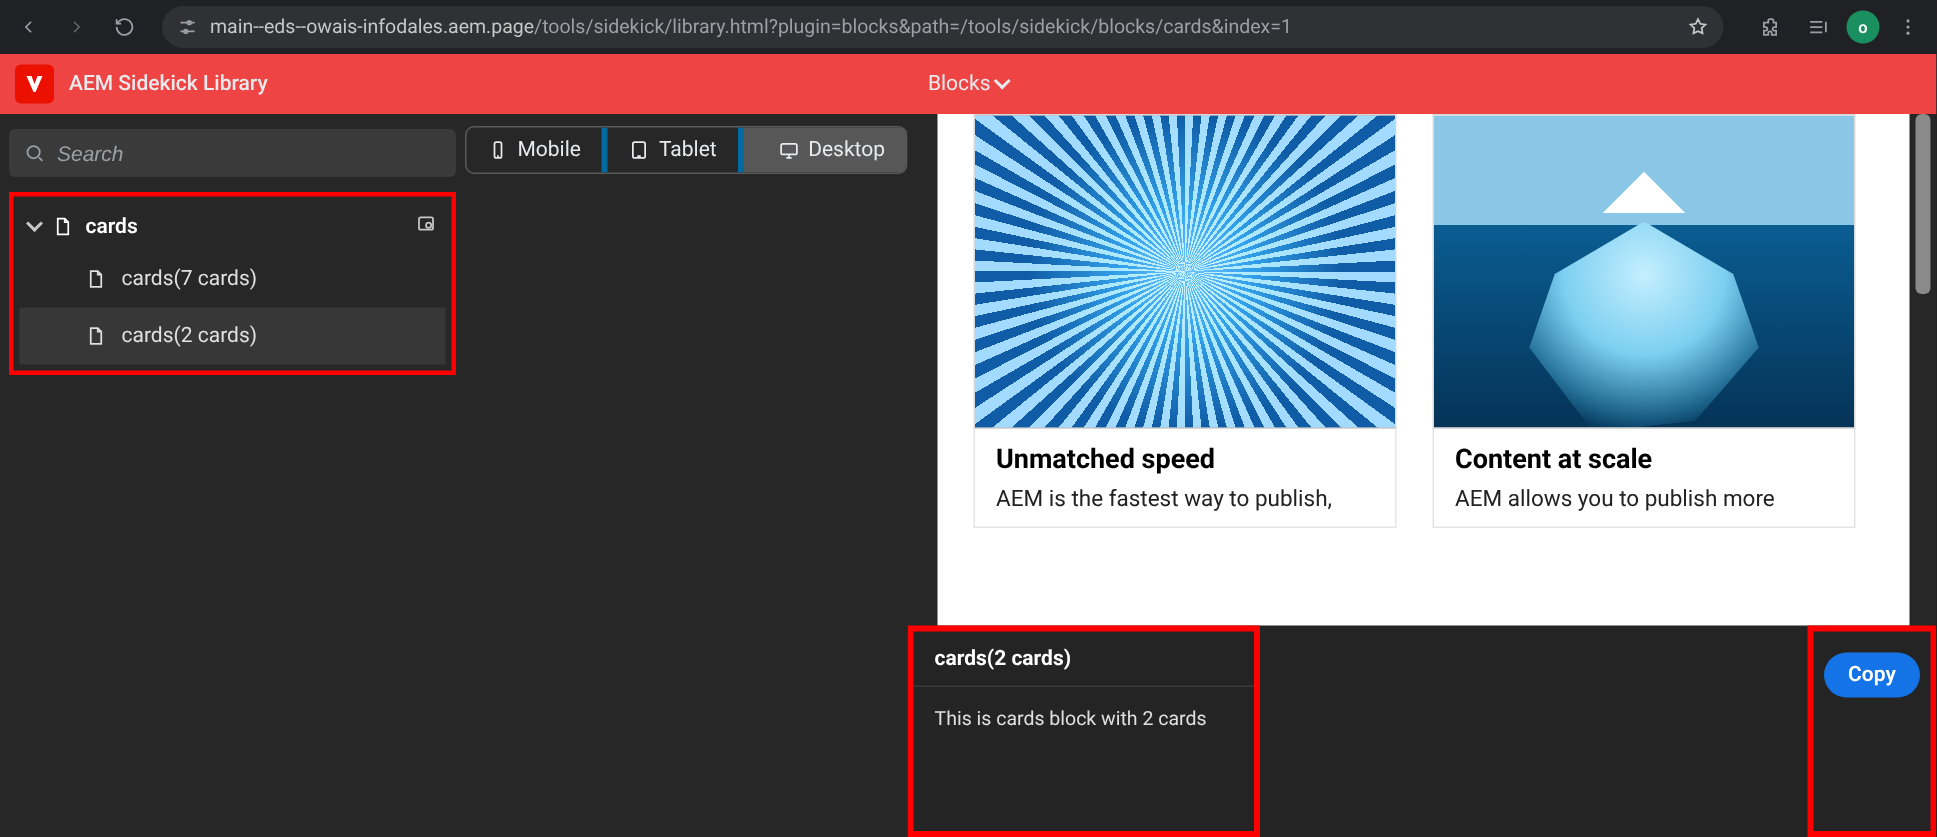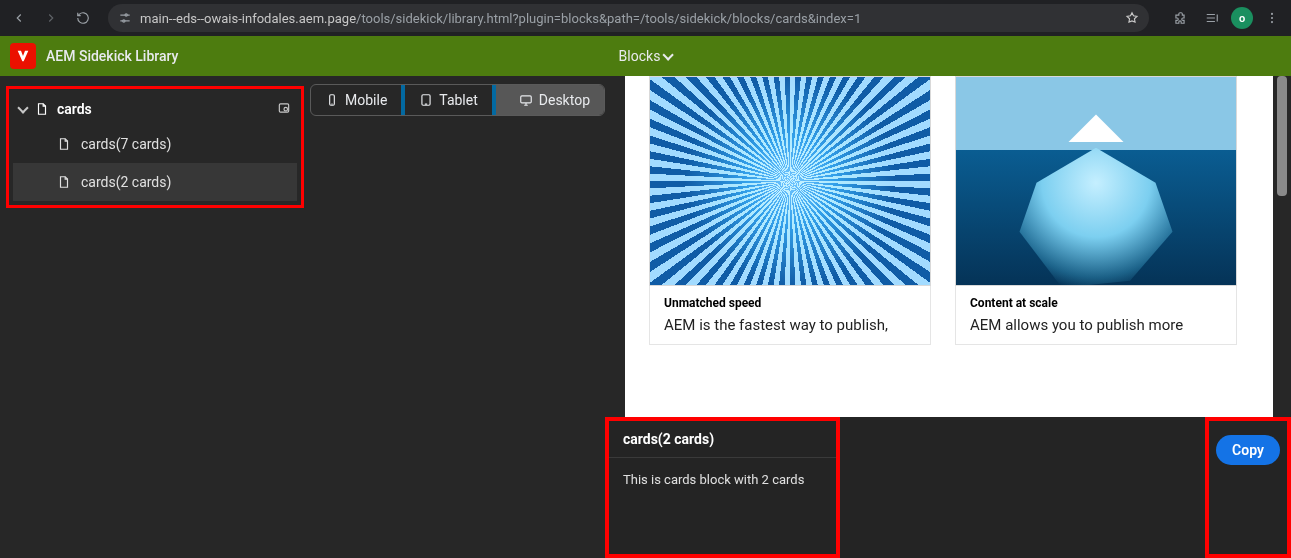--- a/index.html
+++ b/index.html
@@ -56,21 +56,21 @@
     width: 22px; height: 22px; border-radius: 50%;
     background: #1a8f5f; color: #fff;
     display: flex; align-items: center; justify-content: center;
     font-size: 11px; font-weight: 600;
     text-transform: lowercase;
   }
 
   
   .header {
     height: 40px;
-    background: #4d7c0f;
+    background: #ef4444;
     display: flex;
     align-items: center;
     padding: 0 10px;
     position: relative;
   }
   .header .logo {
     width: 26px; height: 26px; border-radius: 4px;
     background: #eb1000;
     display: flex; align-items:center; justify-content:center;
     margin-right: 10px;
@@ -226,21 +226,21 @@
     clip-path: polygon(15% 100%, 50% 0, 85% 100%);
   }
   .img-iceberg::after {
     content:""; position:absolute; left:50%; transform:translateX(-50%);
     top:34%; width:170px; height:140px;
     background: radial-gradient(circle at 50% 25%, #c5efff 0%, #7ccff0 40%, rgba(60,160,200,0.4) 70%, transparent 80%);
     clip-path: polygon(50% 0%, 85% 25%, 95% 60%, 70% 95%, 30% 100%, 5% 60%, 15% 25%);
   }
   .card-prev .text { padding: 10px 14px; border:1px solid #e5e5e5; border-top:0; }
   .card-prev h3 {
-    font-size: 12px; font-weight: 700; color:#000; margin-bottom:6px;
+    font-size: 18px; font-weight: 700; color:#000; margin-bottom:6px;
   }
   .card-prev p { font-size: 15px; color:#222; }
 
   
   .footer-strip {
     position:absolute; left:0; right:0; bottom:0;
     height: 141px;
     background: #242424;
     display:flex;
   }
@@ -350,20 +350,27 @@
   <div class="title">AEM Sidekick Library</div>
   <div class="center-drop">
     <span>Blocks</span>
     <span class="chev"></span>
   </div>
 </div>
 
 <div class="body">
 
   <div class="sidebar">
+    <div class="search-box">
+      <svg class="mini-svg" viewBox="0 0 24 24" fill="none" stroke="currentColor" stroke-width="2">
+          <circle cx="11" cy="11" r="7"></circle>
+          <path d="M21 21l-4-4"></path>
+        </svg>
+      <input type="text" placeholder="Search" style="">
+    </div>
 
     <div class="tree-box">
       <div class="tree-header">
         <span class="leftg">
           <span class="expander"></span>
           <svg class="mini-svg" viewBox="0 0 24 24" fill="none" stroke="currentColor" stroke-width="2">
               <path d="M6 3h8l4 4v14H6z"></path>
               <path d="M14 3v4h4"></path>
             </svg>
           <span>cards</span>

